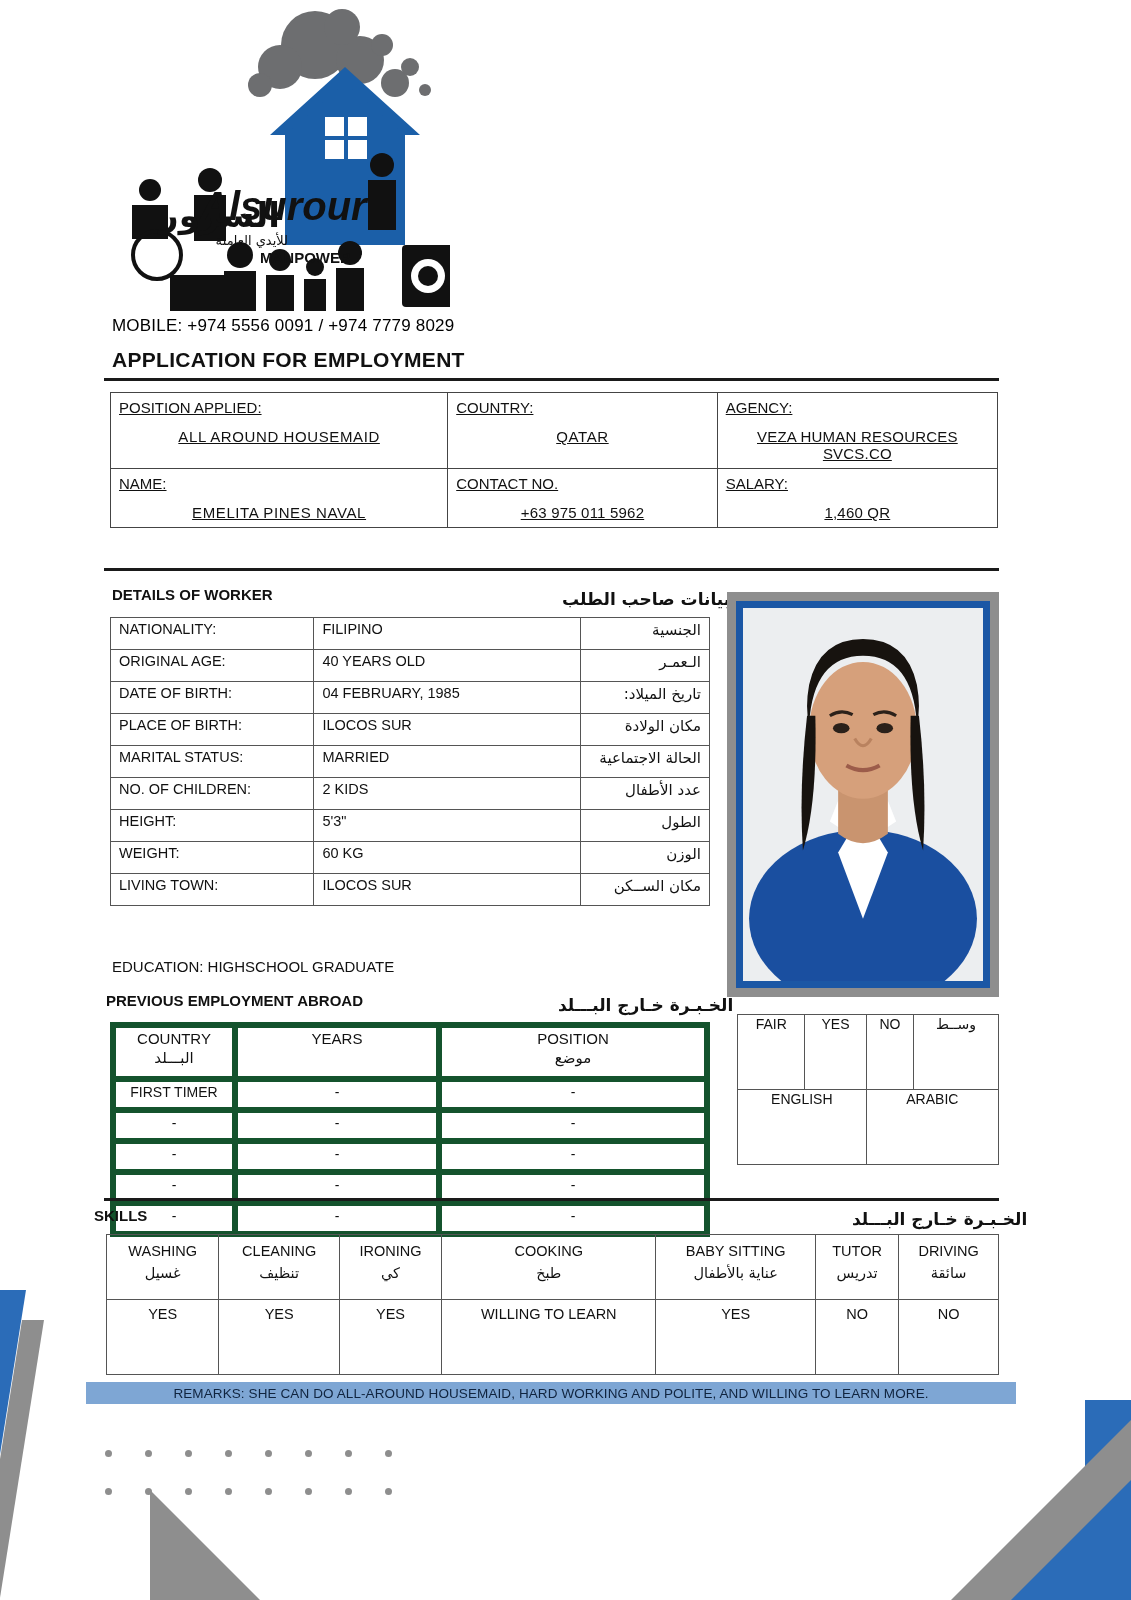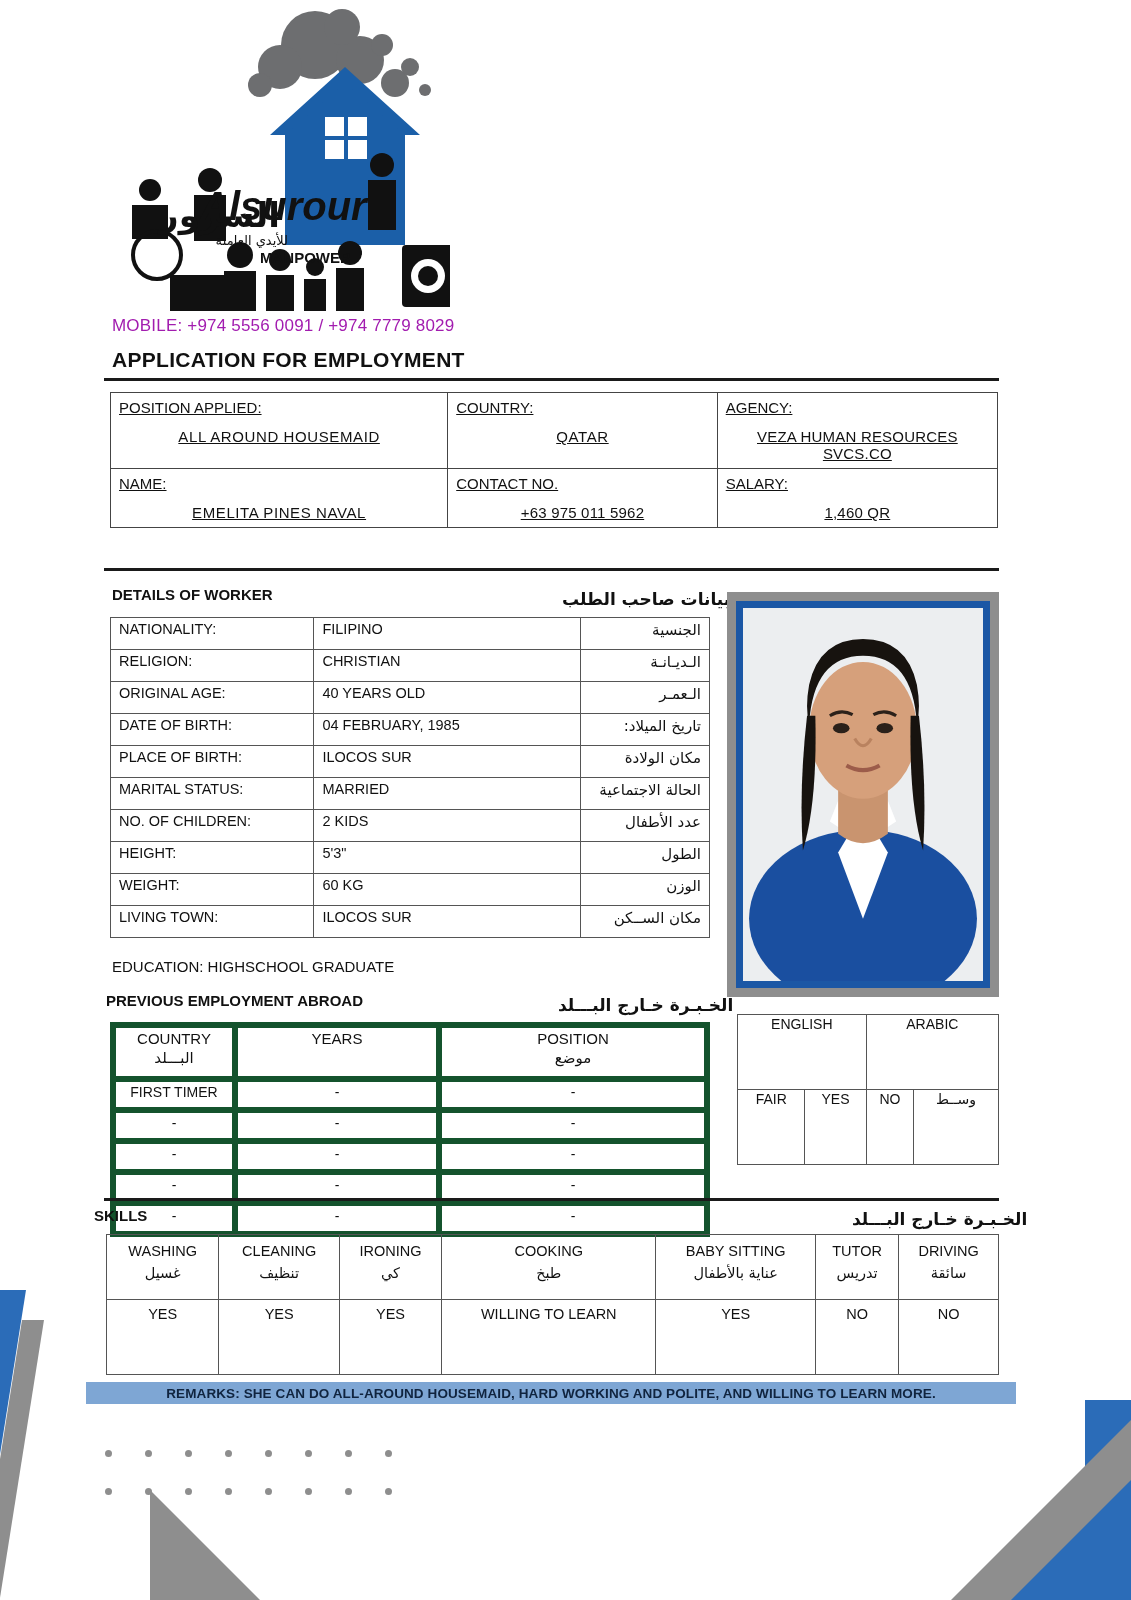--- a/index.html
+++ b/index.html
@@ -15,21 +15,21 @@
   .edge-right-blue{position:absolute;right:0;top:1400px;width:46px;height:200px;background:#2b6cb8;}
   .corner-gray{position:absolute;right:0;bottom:0;width:0;height:0;border-bottom:180px solid #8e8e8e;border-left:180px solid transparent;}
   .corner-blue{position:absolute;right:0;bottom:0;width:0;height:0;border-bottom:120px solid #2b6cb8;border-left:120px solid transparent;}
   .corner-gray2{position:absolute;left:150px;bottom:0;width:0;height:0;border-bottom:110px solid #8e8e8e;border-right:110px solid transparent;}
   .dots{position:absolute;left:105px;top:1450px;width:320px;height:70px;}
   .dots i{display:block;position:absolute;width:7px;height:7px;border-radius:50%;background:#8e8e8e;}
 
   
   .logo-wrap{position:absolute;left:110px;top:5px;width:340px;height:310px;}
   .logo-svg{position:absolute;left:0;top:0;}
-  .mobile-line{position:absolute;left:112px;top:316px;font-size:17px;letter-spacing:.2px;color:#a21caf;}
+  .mobile-line{position:absolute;left:112px;top:316px;font-size:17px;letter-spacing:.2px;color:#000000;}
 
   .title-main{position:absolute;left:112px;top:348px;font-size:21px;font-weight:bold;letter-spacing:.3px;}
   .rule{position:absolute;left:104px;width:895px;height:3px;background:#1a1a1a;}
 
   
   .tbl{position:absolute;border-collapse:collapse;}
   .tbl td{border:1px solid #444;vertical-align:top;}
   #top-table{left:110px;top:392px;width:888px;}
   #top-table td{height:38px;padding:6px 8px;font-size:15px;text-decoration:underline;}
   .cell-label{display:block;font-size:15px;}
@@ -61,21 +61,21 @@
   
   #lang-table{left:737px;top:1014px;width:262px;}
   #lang-table td{border:1px solid #555;text-align:center;font-size:14px;height:72px;}
 
   
   #skills-table{left:106px;top:1234px;width:893px;}
   #skills-table td{border:1px solid #555;text-align:center;font-size:14.5px;padding:6px 2px;}
   #skills-table .srow1 td{height:52px;line-height:1.5;}
   #skills-table .srow2 td{height:62px;}
 
-  .remarks{position:absolute;left:86px;top:1382px;width:930px;height:22px;background:#7ea6d4;color:#10243f;font-size:13.5px;font-weight:bold;display:flex;align-items:center;justify-content:center;letter-spacing:.1px;}
+  .remarks{position:absolute;left:86px;top:1382px;width:930px;height:22px;background:#7ea6d4;color:#10243f;font-size:13.5px;font-weight:normal;display:flex;align-items:center;justify-content:center;letter-spacing:.1px;}
 
   .ar{font-family:"DejaVu Sans", sans-serif;}
 </style>
 </head>
 <body>
 
 <div class="edge-left-blue"></div>
 <div class="edge-left-gray"></div>
 <div class="edge-right-blue"></div>
 <div class="corner-gray"></div>
@@ -191,25 +191,20 @@
 <div class="sec-ar ar" style="left:562px;top:589px;">بيانات صاحب الطلب</div>
 
 <table class="tbl" id="details-table">
   <tbody id="details-body">
       <tr>
         <td class="lbl">NATIONALITY:</td>
         <td class="val">FILIPINO</td>
         <td class="ar">الجنسية</td>
       </tr>
       <tr>
-        <td class="lbl">RELIGION:</td>
-        <td class="val">CHRISTIAN</td>
-        <td class="ar">الـديـانـة</td>
-      </tr>
-      <tr>
         <td class="lbl">ORIGINAL AGE:</td>
         <td class="val">40 YEARS OLD</td>
         <td class="ar">الـعمـر</td>
       </tr>
       <tr>
         <td class="lbl">DATE OF BIRTH:</td>
         <td class="val">04 FEBRUARY, 1985</td>
         <td class="ar">تاريخ الميلاد:</td>
       </tr>
       <tr>
@@ -315,28 +310,28 @@
         <td>-</td>
         <td>-</td>
         <td>-</td>
       </tr>
     </tbody>
 </table>
 
 <table class="tbl" id="lang-table">
   <tbody>
       <tr>
-    <td colspan="2">ENGLISH</td>
-    <td colspan="2">ARABIC</td>
-  </tr>
-  <tr>
     <td>FAIR</td>
     <td>YES</td>
     <td>NO</td>
     <td class="ar">وســط</td>
+  </tr>
+  <tr>
+    <td colspan="2">ENGLISH</td>
+    <td colspan="2">ARABIC</td>
   </tr>
 </tbody>
   </table>
 
 <div class="rule" style="top:1198px;"></div>
 
 <div class="sec-title" style="left:94px;top:1207px;">SKILLS</div>
 <div class="sec-ar ar" style="left:852px;top:1209px;">الخـبـرة خـارج البـــلد</div>
 
 <table class="tbl" id="skills-table">

